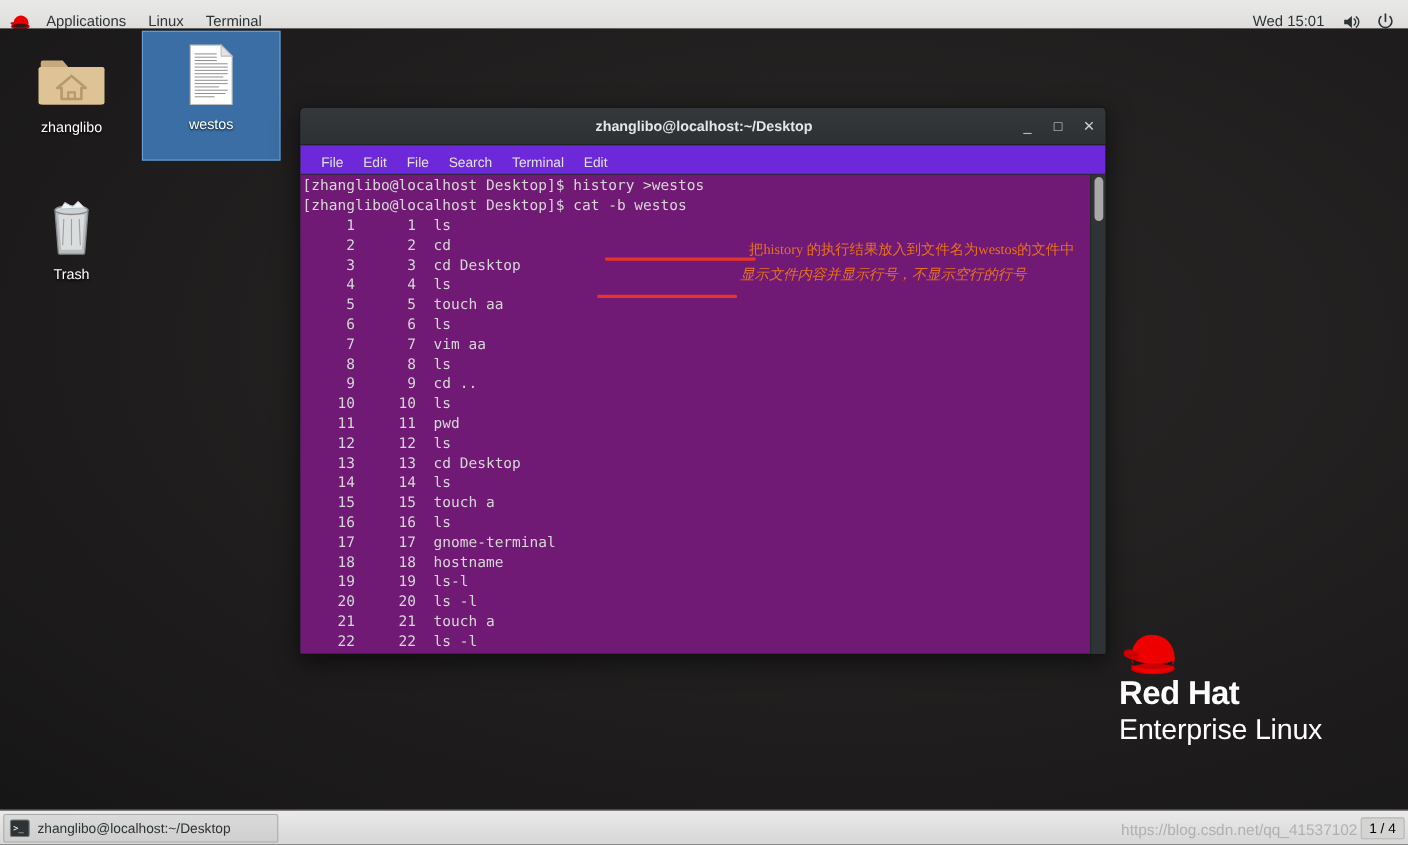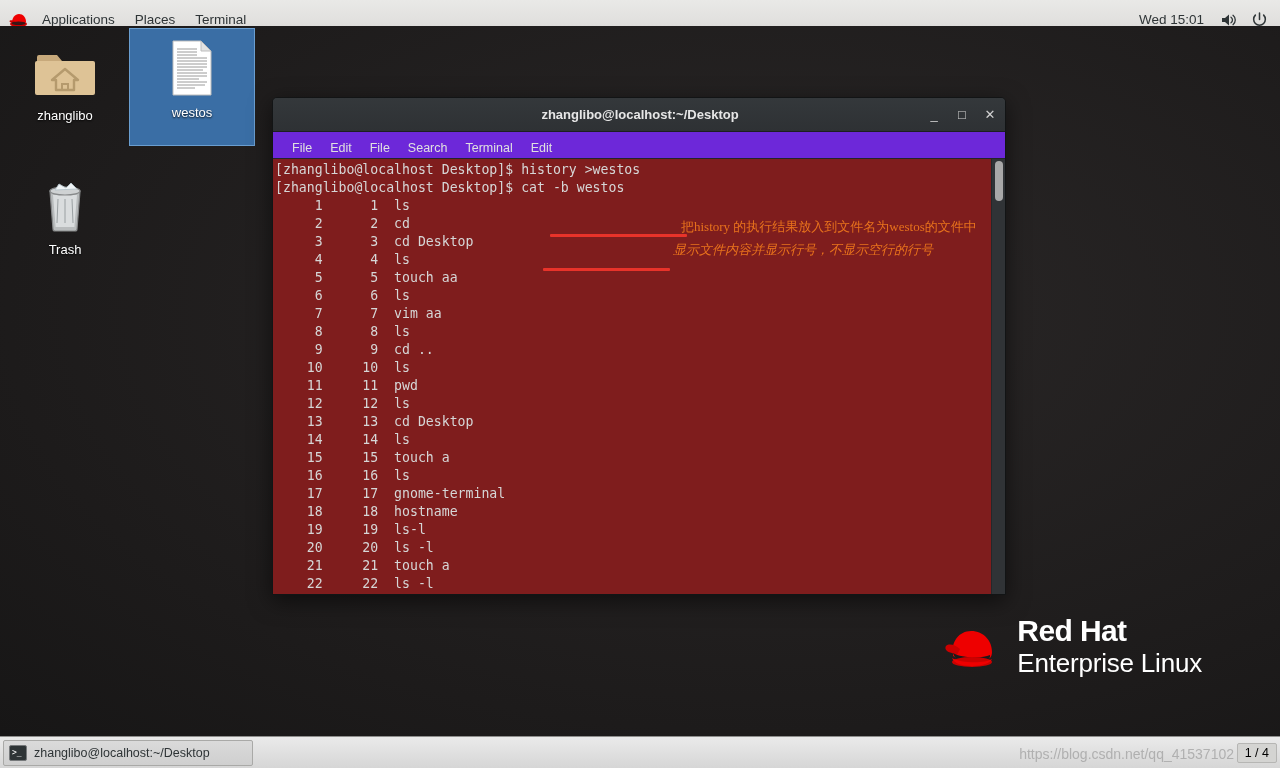--- a/index.html
+++ b/index.html
@@ -140,21 +140,21 @@
     color: #e0e0e0;
     font-size: 12.5px;
     padding: 3px 9px;
     cursor: default;
     white-space: nowrap;
   }
 
   #term-body {
     position: relative;
     height: 437px;
-    background: #7f1d1d;
+    background: #701a75;
     overflow: hidden;
   }
   #term-text {
     position: absolute;
     left: 2px; top: 2px;
     font-family: "DejaVu Sans Mono", "Liberation Mono", monospace;
     font-size: 13.2px;
     line-height: 18px;
     color: #d6d6d6;
     white-space: pre;
@@ -193,22 +193,23 @@
     width: 8px; height: 40px;
     background: #a8a8a8;
     border-radius: 4px;
   }
 
   
   #rhel-brand {
     position: absolute;
     right: 78px; bottom: 60px;
     display: flex;
-    align-items: center;
+    align-items: flex-start;
     pointer-events: none;
+    flex-direction: column;
   }
   #rhel-logo { width: 62px; height: 48px; margin-right: 14px; }
   #rhel-words { color: #ffffff; line-height: 1.0; }
   #rhel-line1 { font-size: 30px; font-weight: bold; letter-spacing: -0.6px; }
   #rhel-line2 { font-size: 26px; font-weight: normal; margin-top: 4px; letter-spacing: -0.2px;}
 
   
   #taskbar {
     position: absolute;
     left: 0; bottom: 0;
@@ -275,21 +276,21 @@
 <div id="top-panel">
   <div id="rh-panel-logo">
     <svg width="22" height="18" viewBox="0 0 44 34">
       <ellipse cx="21" cy="25" rx="17" ry="6.5" fill="#cc0000"></ellipse>
       <path d="M8 23 C8 12 14 5 22 5 C30 5 36 12 36 21 C30 25 14 26 8 23 Z" fill="#ee0000"></path>
       <path d="M6 22 C3 21 2 19 4 18 C7 17 11 18 14 20 L12 23 Z" fill="#cc0000"></path>
       <ellipse cx="21" cy="23.5" rx="14" ry="3.6" fill="#1a1a1a" opacity="0.85"></ellipse>
     </svg>
   </div>
   <div class="panel-item">Applications</div>
-  <div class="panel-item">Places</div>
+  <div class="panel-item">Linux</div>
   <div class="panel-item">Terminal</div>
 
   <div class="panel-right">
     <div id="clock">Wed 15:01</div>
     <div class="panel-icon">
       <svg width="18" height="16" viewBox="0 0 18 16">
         <path d="M2 6 h3 l4 -3.5 v11 l-4 -3.5 h-3 z" fill="#2e3436"></path>
         <path d="M11 5.2 a3.4 3.4 0 0 1 0 5.6" stroke="#2e3436" stroke-width="1.3" fill="none" stroke-linecap="round"></path>
         <path d="M13 3.3 a6 6 0 0 1 0 9.4" stroke="#2e3436" stroke-width="1.3" fill="none" stroke-linecap="round"></path>
       </svg>

